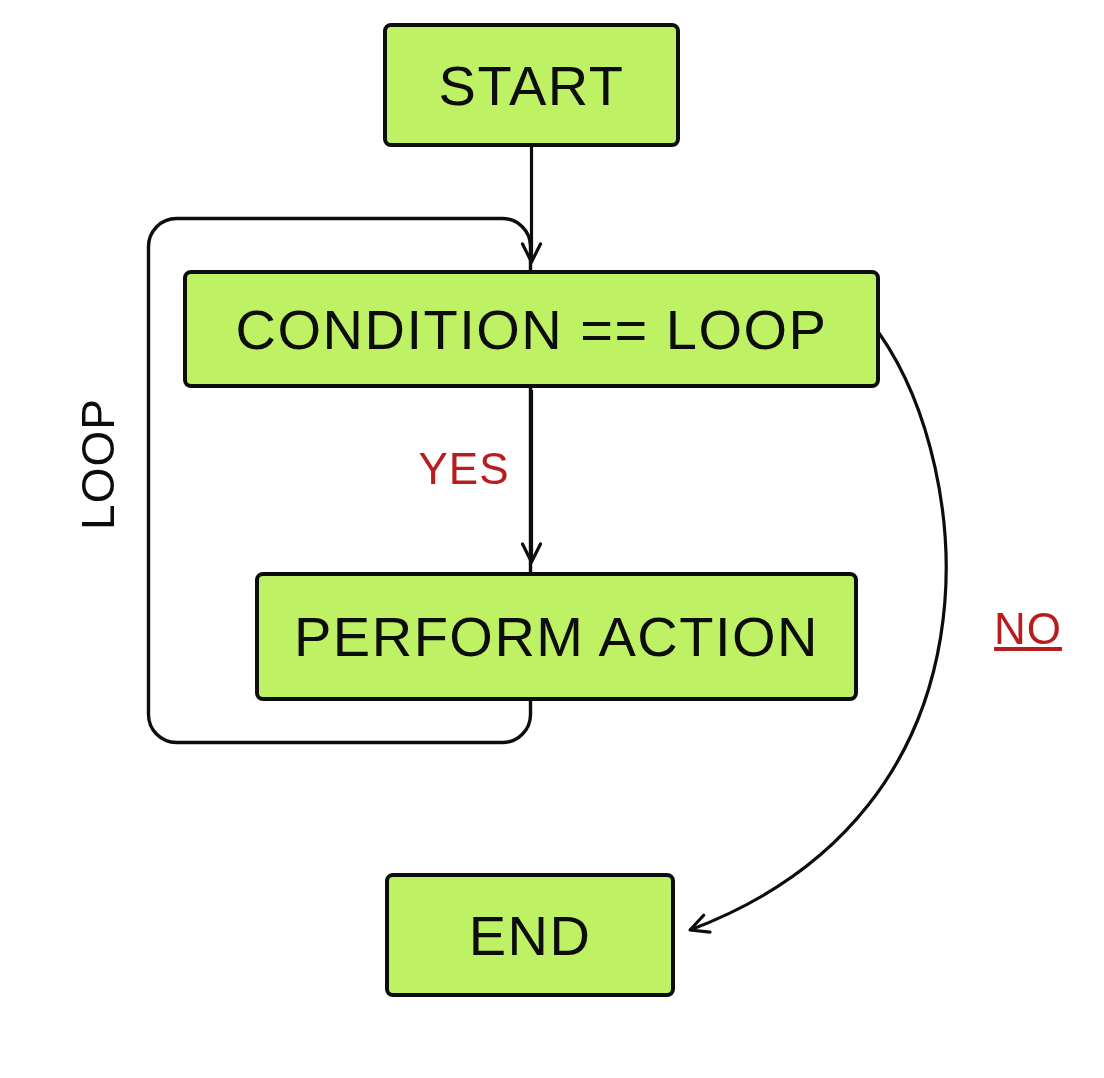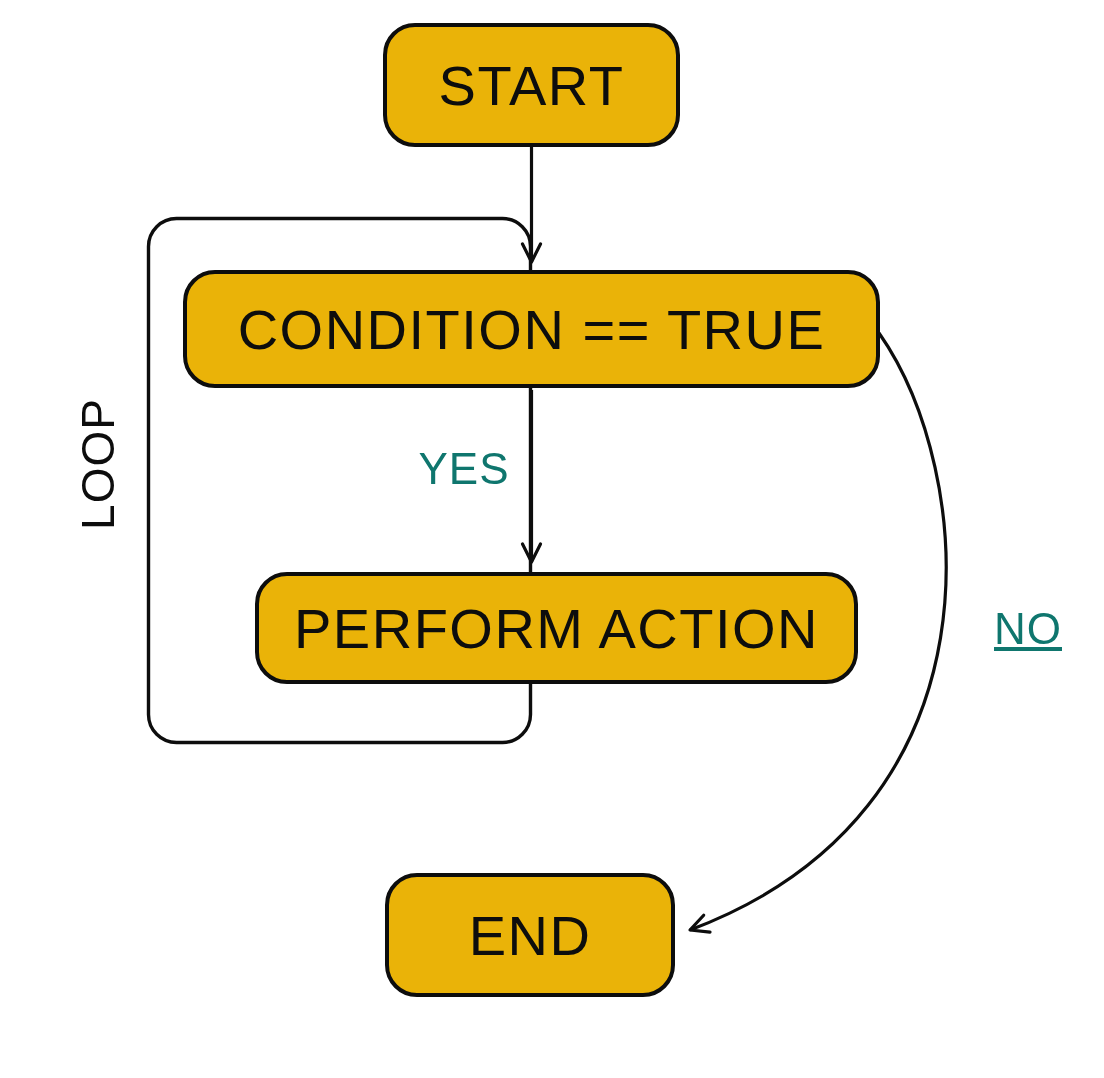--- a/index.html
+++ b/index.html
@@ -18,40 +18,40 @@
   }
   .connectors {
     position: absolute;
     inset: 0;
     width: 1104px;
     height: 1078px;
   }
   .node {
     position: absolute;
     box-sizing: border-box;
-    background: #eab308;
+    background: #bef264;
     border: 4px solid #0d0d0d;
-    border-radius: 32px;
+    border-radius: 8px;
     display: flex;
     align-items: center;
     justify-content: center;
     font-size: 56px;
     letter-spacing: 1.5px;
     white-space: nowrap;
     color: #0d0d0d;
   }
   .node-start     { left: 383px; top: 23px;  width: 297px; height: 124px; }
   .node-condition { left: 183px; top: 270px; width: 697px; height: 118px; }
-  .node-action    { left: 255px; top: 572px; width: 603px; height: 112px; }
+  .node-action    { left: 255px; top: 572px; width: 603px; height: 129px; }
   .node-end       { left: 385px; top: 873px; width: 290px; height: 124px; text-align: center; }
   .edge-label {
     position: absolute;
     font-size: 44px;
     letter-spacing: 1px;
-    color: #0f766e;
+    color: #b91c1c;
     text-align: center;
     white-space: nowrap;
   }
   .label-yes { left: 416px; top: 444px; width: 96px; }
   .label-no  { left: 988px; top: 604px; width: 80px; text-decoration: underline; }
   .label-loop {
     position: absolute;
     left: 18px;
     top: 440px;
     width: 160px;
@@ -85,21 +85,21 @@
     <line x1="531.5" y1="390" x2="531.5" y2="562" stroke="#0d0d0d" stroke-width="3.2" marker-end="url(#arrow)"></line>
 
     <path d="M 879 333 C 975 470, 1010 810, 690 930" fill="none" stroke="#0d0d0d" stroke-width="3.2" marker-end="url(#arrow)"></path>
   </svg>
 
   <div class="node node-start">
     <span>START</span>
   </div>
 
   <div class="node node-condition">
-    <span>CONDITION == TRUE</span>
+    <span>CONDITION == LOOP</span>
   </div>
 
   <div class="node node-action">
     <span>PERFORM ACTION</span>
   </div>
 
   <div class="node node-end">
     <span>END</span>
   </div>
 

